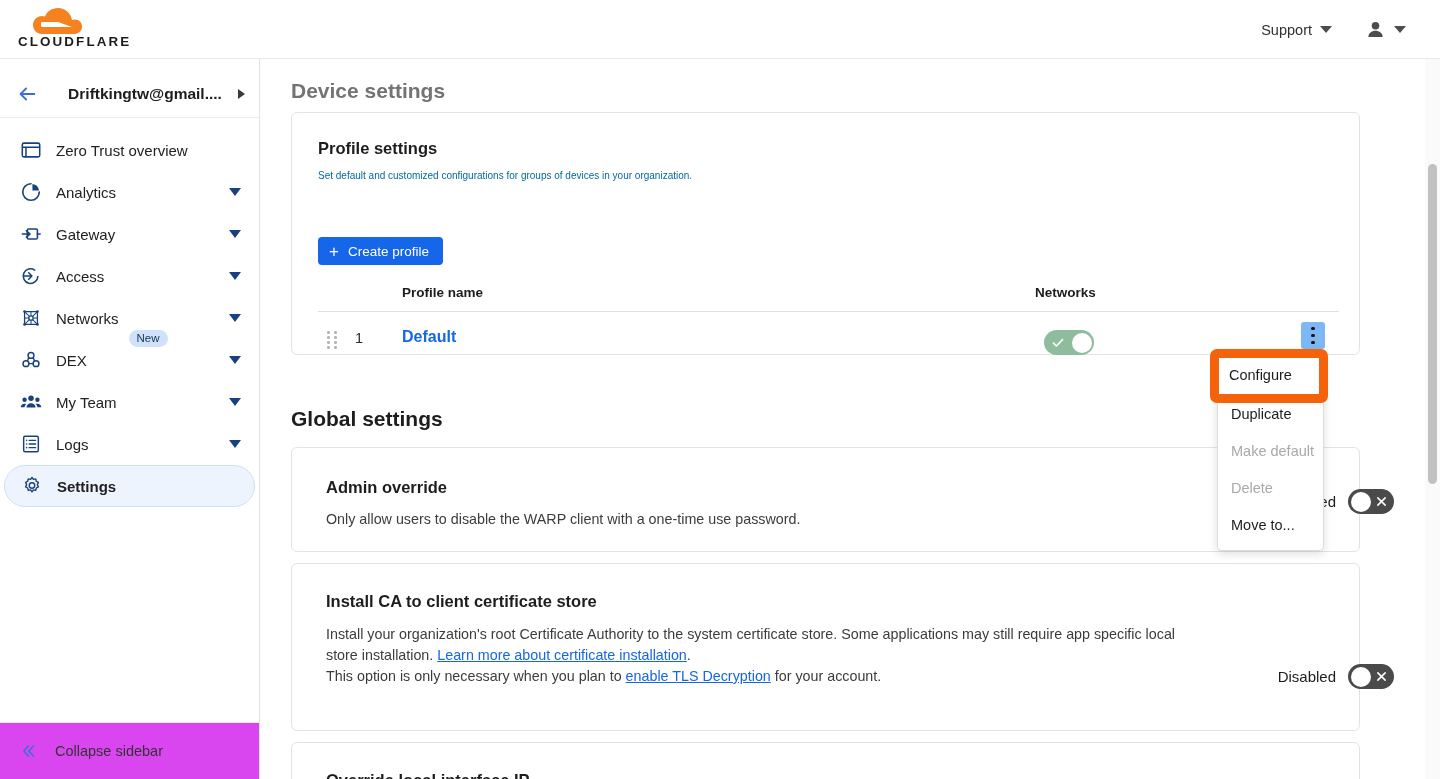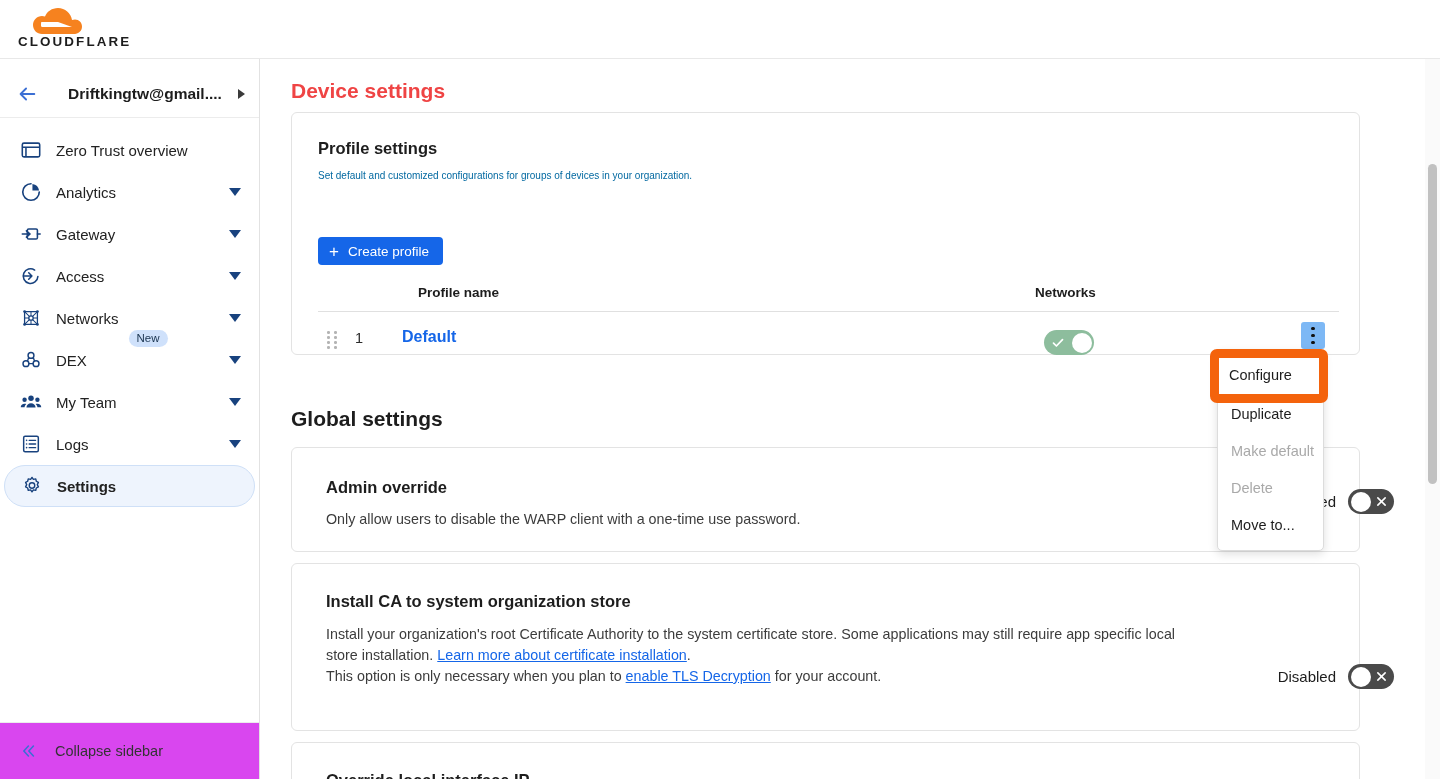--- a/index.html
+++ b/index.html
@@ -85,21 +85,21 @@
   .collapse-label { margin-left: 17px; font-size: 14.5px; color: #333; }
 
   
   .main {
     position: absolute; left: 260px; top: 59px;
     width: 1180px; height: 720px; background: #fff;
     overflow: hidden;
   }
   .page-title {
     position: absolute; left: 31px; top: 20px;
-    font-size: 21px; font-weight: bold; color: #ef4444;
+    font-size: 21px; font-weight: bold; color: #737373;
   }
   .card {
     position: absolute; background: #fff;
     border: 1px solid #e3e3e3; border-radius: 6px;
   }
   .sec-title {
     position: absolute; font-size: 21px; font-weight: bold; color: #1d1d1d;
   }
 
   
@@ -112,21 +112,21 @@
     display: flex; align-items: center; gap: 9px; padding: 0 14px 0 11px;
     font-size: 13.5px; cursor: pointer; border: none;
     font-family: "Liberation Sans", sans-serif;
   }
   .plus-glyph { font-size: 17px; line-height: 1; font-weight: 400; }
 
   .tbl-head {
     position: absolute; left: 26px; top: 172px; width: 1021px; height: 27px;
     border-bottom: 1px solid #e0e0e0;
   }
-  .th-name { position: absolute; left: 100px; top: 0; font-size: 13.5px; font-weight: bold; color: #1d1d1d; }
+  .th-name { position: absolute; left: 84px; top: 0; font-size: 13.5px; font-weight: bold; color: #1d1d1d; }
   .th-enabled { position: absolute; left: 717px; top: 0; font-size: 13.5px; font-weight: bold; color: #1d1d1d; }
   .tbl-row {
     position: absolute; left: 26px; top: 199px; width: 1021px; height: 55px;
     display: flex; align-items: center;
   }
   .drag-dots { position: absolute; left: 9px; top: 19px; width: 12px; height: 17px; }
   .drag-dots i {
     position: absolute; width: 2.6px; height: 2.6px; border-radius: 50%; background: #b4b4b4;
   }
   .row-num { position: absolute; left: 37px; top: 18px; font-size: 14.5px; color: #2b2b2b; }
@@ -224,20 +224,33 @@
 
 <div id="app">
 
   <div class="topbar">
     <div class="cf-logo">
       <svg width="78" height="30" viewBox="0 0 78 30">
         <path d="M55 26 H24 c-5 0 -9 -4 -9 -9 c0 -5 4 -9 9 -9 c1 0 2 0.2 3 0.5 C29 3.5 34 0 40 0 c7 0 13 5 14 12 c1 -0.4 2 -0.6 3 -0.6 c4 0 7 3 7 7 c0 4 -3 7.6 -9 7.6 z" fill="#f6821f"></path>
         <path d="M24 19 h30 l-14 -5 h-16 c-0.6 0 -1 0.6 -1 1.2 v2.6 c0 0.7 0.4 1.2 1 1.2 z" fill="#ffffff"></path>
       </svg>
       <div class="cf-word">CLOUDFLARE</div>
+    </div>
+    <div class="topbar-right">
+      <div class="support-btn">
+        <span>Support</span>
+        <span class="caret-dn"></span>
+      </div>
+      <div class="user-btn">
+        <svg width="19" height="19" viewBox="0 0 20 20">
+          <circle cx="10" cy="6" r="4" fill="#4d4d4d"></circle>
+          <path d="M2.5 18 c0 -4.2 3.4 -6.6 7.5 -6.6 c4.1 0 7.5 2.4 7.5 6.6 z" fill="#4d4d4d"></path>
+        </svg>
+        <span class="caret-dn"></span>
+      </div>
     </div>
   </div>
 
   <div class="sidebar">
 
     <div class="acct-row">
       <svg class="back-arrow" viewBox="0 0 24 24">
         <path d="M20 12 H5 M11 6 L5 12 L11 18" fill="none" stroke="#3b6fd4" stroke-width="2" stroke-linecap="round" stroke-linejoin="round"></path>
       </svg>
       <div class="acct-name">Driftkingtw@gmail....</div>
@@ -400,21 +413,21 @@
     </div>
 
     <div class="sec-title" id="global-title">Global settings</div>
 
     <div class="card set-card" id="card-admin">
       <div class="set-h" style="top:30px">Admin override</div>
       <div class="set-p" style="top:61px">Only allow users to disable the WARP client with a one-time use password.</div>
     </div>
 
     <div class="card set-card" id="card-ca">
-      <div class="set-h" style="top:28px">Install CA to system organization store</div>
+      <div class="set-h" style="top:28px">Install CA to client certificate store</div>
       <div class="set-p" style="top:60px; width:852px;">
         <span>Install your organization's root Certificate Authority to the system certificate store. Some applications may still require app specific local store installation. </span><a class="set-link">Learn more about certificate installation</a><span>.</span><br>
         <span>This option is only necessary when you plan to </span><a class="set-link">enable TLS Decryption</a><span> for your account.</span>
       </div>
     </div>
 
     <div class="card set-card" id="card-ip">
       <div class="set-h" style="top:28px">Override local interface IP</div>
 
     </div>

